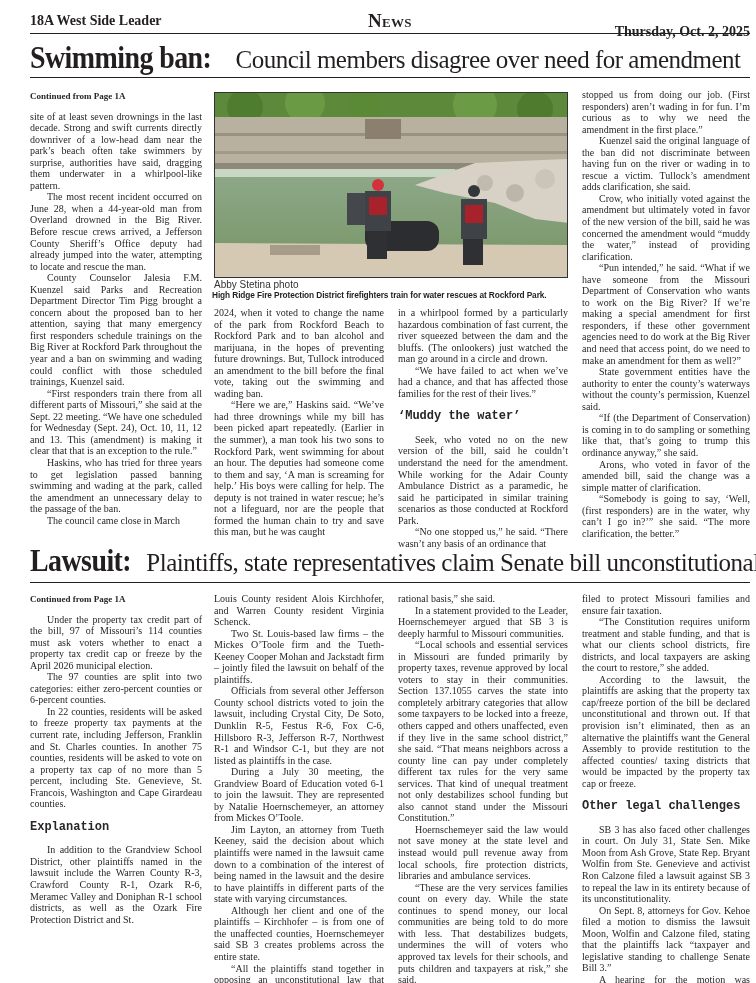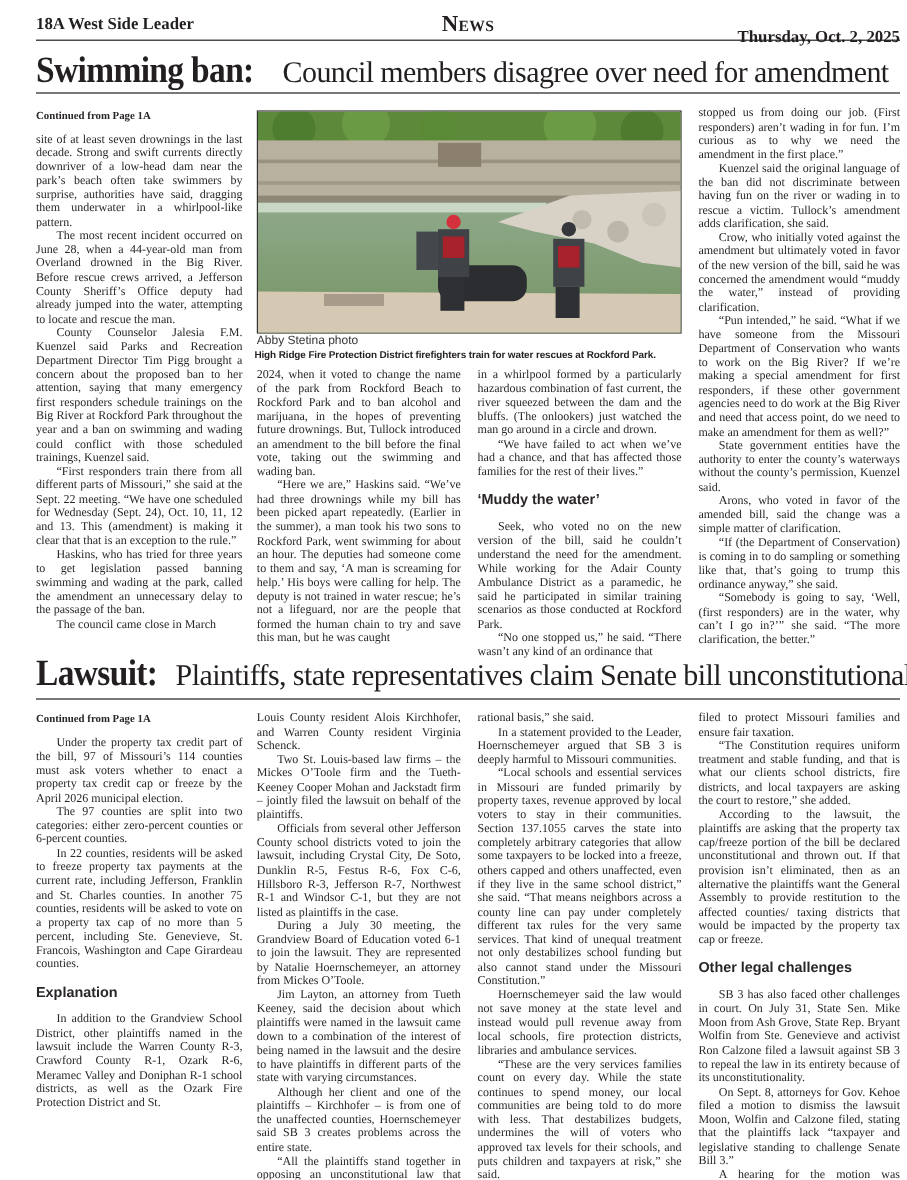--- a/index.html
+++ b/index.html
@@ -15,21 +15,21 @@
   .headline .kicker { font-family: "Liberation Serif", serif; font-weight: bold; font-size: 31px; letter-spacing: -0.6px; transform: scaleX(0.9); display: inline-block; transform-origin: left; }
   .headline .deck { font-size: 25px; letter-spacing: -0.5px; }
   .hl1 { top: 42px; }
   .hl2 { top: 545px; }
   .hl-rule { position: absolute; left: 30px; width: 720px; border-top: 1.5px solid #231f20; }
 
   .col { position: absolute; font-size: 10px; line-height: 11.55px; text-align: justify; color: #2a2627; }
   .col p { text-indent: 17px; }
   .col p.noindent { text-indent: 0; }
   .cont { font-family: Liberation Serif, serif; font-weight: bold; font-size: 9px; margin-bottom: 8px; text-indent: 0 !important; }
-  .subhead { font-family: Liberation Sans, sans-serif; font-weight: bold; font-size: 12px; margin: 12px 0 11px 0; text-indent: 0 !important; }
+  .subhead { font-family: Liberation Mono, monospace; font-weight: bold; font-size: 12px; margin: 12px 0 11px 0; text-indent: 0 !important; }
 
   .photo { position: absolute; left: 214px; top: 92px; width: 354px; height: 186px; border: 1px solid #333; overflow: hidden; }
   .photo svg { display: block; }
   .credit { position: absolute; left: 214px; top: 279px; width: 354px; font-family: "Liberation Sans", sans-serif; font-size: 10px; color: #333; }
   .caption { position: absolute; left: 212px; top: 290px; width: 360px; font-family: "Liberation Sans", sans-serif; font-weight: bold; font-size: 8.3px; white-space: nowrap; letter-spacing: -0.1px; }
 </style>
 </head>
 <body>
 
 <div class="masthead">
@@ -106,31 +106,31 @@
 <div class="col" style="left:214px; top:307px; width:170px;">
   <p class="noindent">2024, when it voted to change the name of the park from Rockford Beach to Rockford Park and to ban alcohol and marijuana, in the hopes of preventing future drownings. But, Tullock introduced an amendment to the bill before the final vote, taking out the swimming and wading ban.</p>
   <p>“Here we are,” Haskins said. “We’ve had three drownings while my bill has been picked apart repeatedly. (Earlier in the summer), a man took his two sons to Rockford Park, went swimming for about an hour. The deputies had someone come to them and say, ‘A man is screaming for help.’ His boys were calling for help. The deputy is not trained in water rescue; he’s not a lifeguard, nor are the people that formed the human chain to try and save this man, but he was caught</p>
 </div>
 
 <div class="col" style="left:398px; top:307px; width:170px;">
   <p class="noindent">in a whirlpool formed by a particularly hazardous combination of fast current, the river squeezed between the dam and the bluffs. (The onlookers) just watched the man go around in a circle and drown.</p>
   <p>“We have failed to act when we’ve had a chance, and that has affected those families for the rest of their lives.”</p>
   <div class="subhead">‘Muddy the water’</div>
   <p>Seek, who voted no on the new version of the bill, said he couldn’t understand the need for the amendment. While working for the Adair County Ambulance District as a paramedic, he said he participated in similar training scenarios as those conducted at Rockford Park.</p>
-  <p>“No one stopped us,” he said. “There wasn’t any kind of an ordinance that</p>
+  <p>“No one stopped us,” he said. “There wasn’t any basis of an ordinance that</p>
 </div>
 
 <div class="col" style="left:582px; top:89px; width:168px;">
   <p class="noindent">stopped us from doing our job. (First responders) aren’t wading in for fun. I’m curious as to why we need the amendment in the first place.”</p>
   <p>Kuenzel said the original language of the ban did not discriminate between having fun on the river or wading in to rescue a victim. Tullock’s amendment adds clarification, she said.</p>
   <p>Crow, who initially voted against the amendment but ultimately voted in favor of the new version of the bill, said he was concerned the amendment would “muddy the water,” instead of providing clarification.</p>
   <p>“Pun intended,” he said. “What if we have someone from the Missouri Department of Conservation who wants to work on the Big River? If we’re making a special amendment for first responders, if these other government agencies need to do work at the Big River and need that access point, do we need to make an amendment for them as well?”</p>
   <p>State government entities have the authority to enter the county’s waterways without the county’s permission, Kuenzel said.</p>
+  <p>“If (the Department of Conservation) is coming in to do sampling or something like that, that’s going to trump this ordinance anyway,” she said.</p>
   <p>Arons, who voted in favor of the amended bill, said the change was a simple matter of clarification.</p>
-  <p>“If (the Department of Conservation) is coming in to do sampling or something like that, that’s going to trump this ordinance anyway,” she said.</p>
   <p>“Somebody is going to say, ‘Well, (first responders) are in the water, why can’t I go in?’” she said. “The more clarification, the better.”</p>
 </div>
 
 <div class="headline hl2">
   <span class="kicker">Lawsuit:</span>
   <span class="deck">Plaintiffs, state representatives claim Senate bill unconstitutional</span>
 </div>
 <div class="hl-rule" style="top:582px"></div>
 
 <div class="col" style="left:30px; top:594px; width:172px;">

